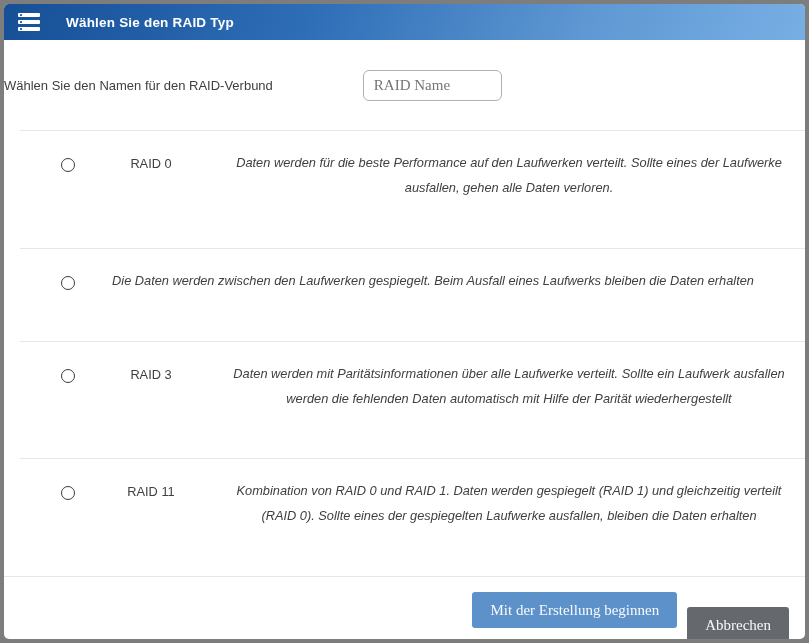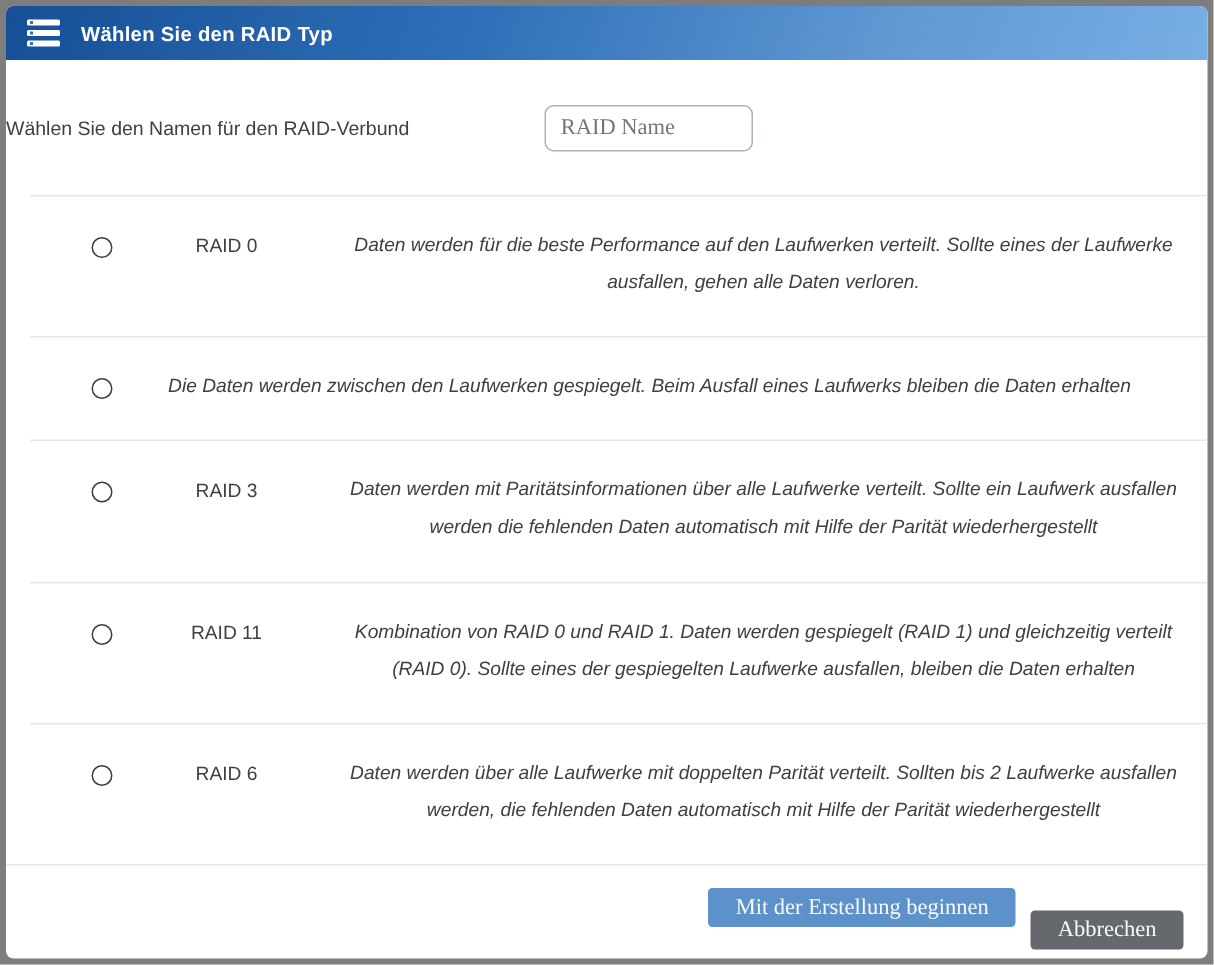--- a/index.html
+++ b/index.html
@@ -31,21 +31,21 @@
     border-radius:4px 4px 0 0;
   }
   .stack-icon{width:22px;height:18px;display:flex;flex-direction:column;justify-content:space-between;}
   .stack-icon .bar{
     position:relative;height:4px;background:#ffffff;border-radius:1px;
   }
   .stack-icon .bar::before{
     content:"";position:absolute;left:2px;top:1px;width:2px;height:2px;background:#2e6eb7;
   }
   .header-title{
-    color:#ffffff;font-size:13.5px;font-weight:bold;margin-left:14px;letter-spacing:.2px;
+    color:#ffffff;font-size:13.5px;font-weight:bold;margin-left:26px;letter-spacing:.2px;
   }
   
   .name-section{
     height:90px;flex:0 0 90px;
     display:flex;align-items:center;
     box-sizing:border-box;
   }
   .name-label{font-size:13px;color:#404040;}
   .name-input{
     margin-left:90px;
@@ -86,21 +86,21 @@
     font-style:italic;
   }
   
   .footer{
     flex:0 0 63px;height:63px;
     border-top:1px solid #e7e7e7;
     display:flex;justify-content:flex-end;align-items:flex-start;
     padding:15px 16px 0 0;box-sizing:border-box;
   }
   .btn{
-    height:26px;border:none;border-radius:3px;
+    height:36px;border:none;border-radius:3px;
     font-family:"Liberation Serif","DejaVu Serif",serif;
     font-size:15px;color:#f7fafc;
     cursor:pointer;
     padding:0 18px;
   }
   .btn-primary{background:#5d91ca;margin-right:10px;min-width:164px;}
   .btn-cancel{background:#65696e;min-width:75px;margin-top:15px;}
 </style>
 </head>
 <body>
@@ -140,25 +140,20 @@
         <span class="raid-label">RAID 3</span>
         <span class="raid-desc">Daten werden mit Paritätsinformationen über alle Laufwerke verteilt. Sollte ein Laufwerk ausfallen werden die fehlenden Daten automatisch mit Hilfe der Parität wiederhergestellt</span>
       </div>
 
       <div class="row">
         <span class="radio" role="radio" aria-checked="false"></span>
         <span class="raid-label">RAID 11</span>
         <span class="raid-desc">Kombination von RAID 0 und RAID 1. Daten werden gespiegelt (RAID 1) und gleichzeitig verteilt (RAID 0). Sollte eines der gespiegelten Laufwerke ausfallen, bleiben die Daten erhalten</span>
       </div>
 
-      <div class="row">
-        <span class="radio" role="radio" aria-checked="false"></span>
-        <span class="raid-label">RAID 6</span>
-        <span class="raid-desc">Daten werden über alle Laufwerke mit doppelten Parität verteilt. Sollten bis 2 Laufwerke ausfallen werden, die fehlenden Daten automatisch mit Hilfe der Parität wiederhergestellt</span>
-      </div>
 
     </div>
 
     <div class="footer">
       <button class="btn btn-primary">Mit der Erstellung beginnen</button>
       <button class="btn btn-cancel">Abbrechen</button>
     </div>
 
   </div>
 </div>

